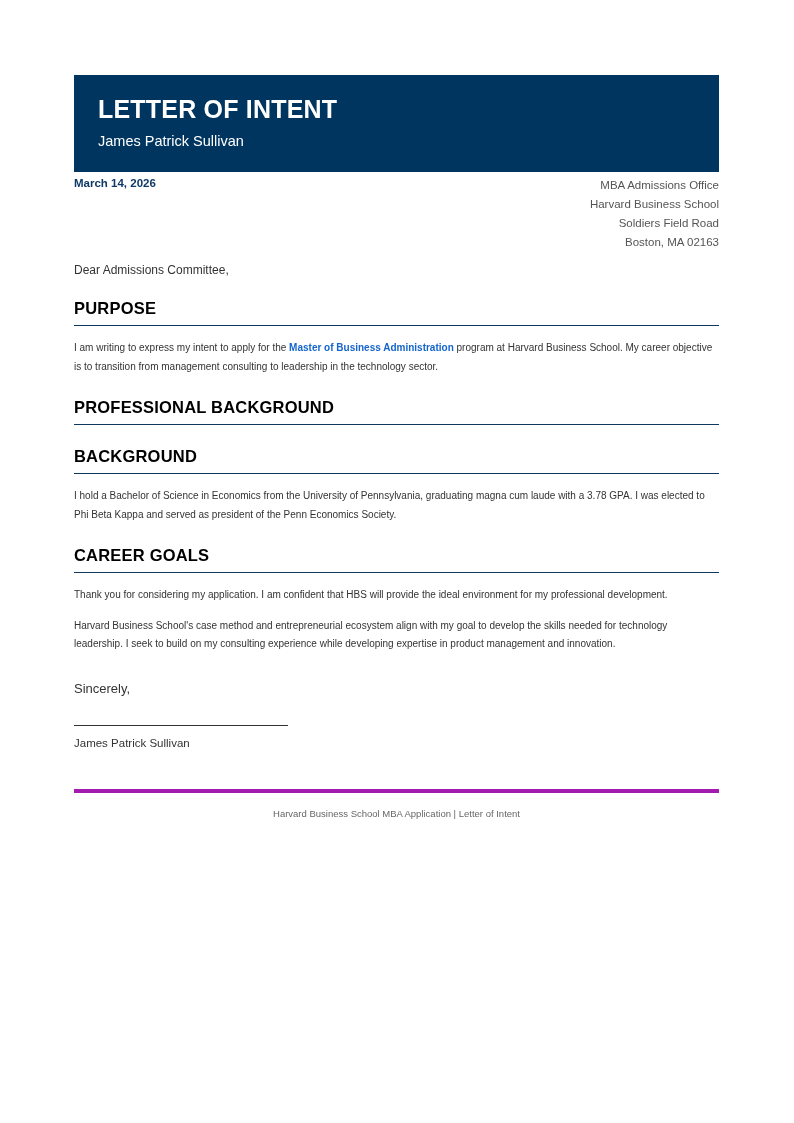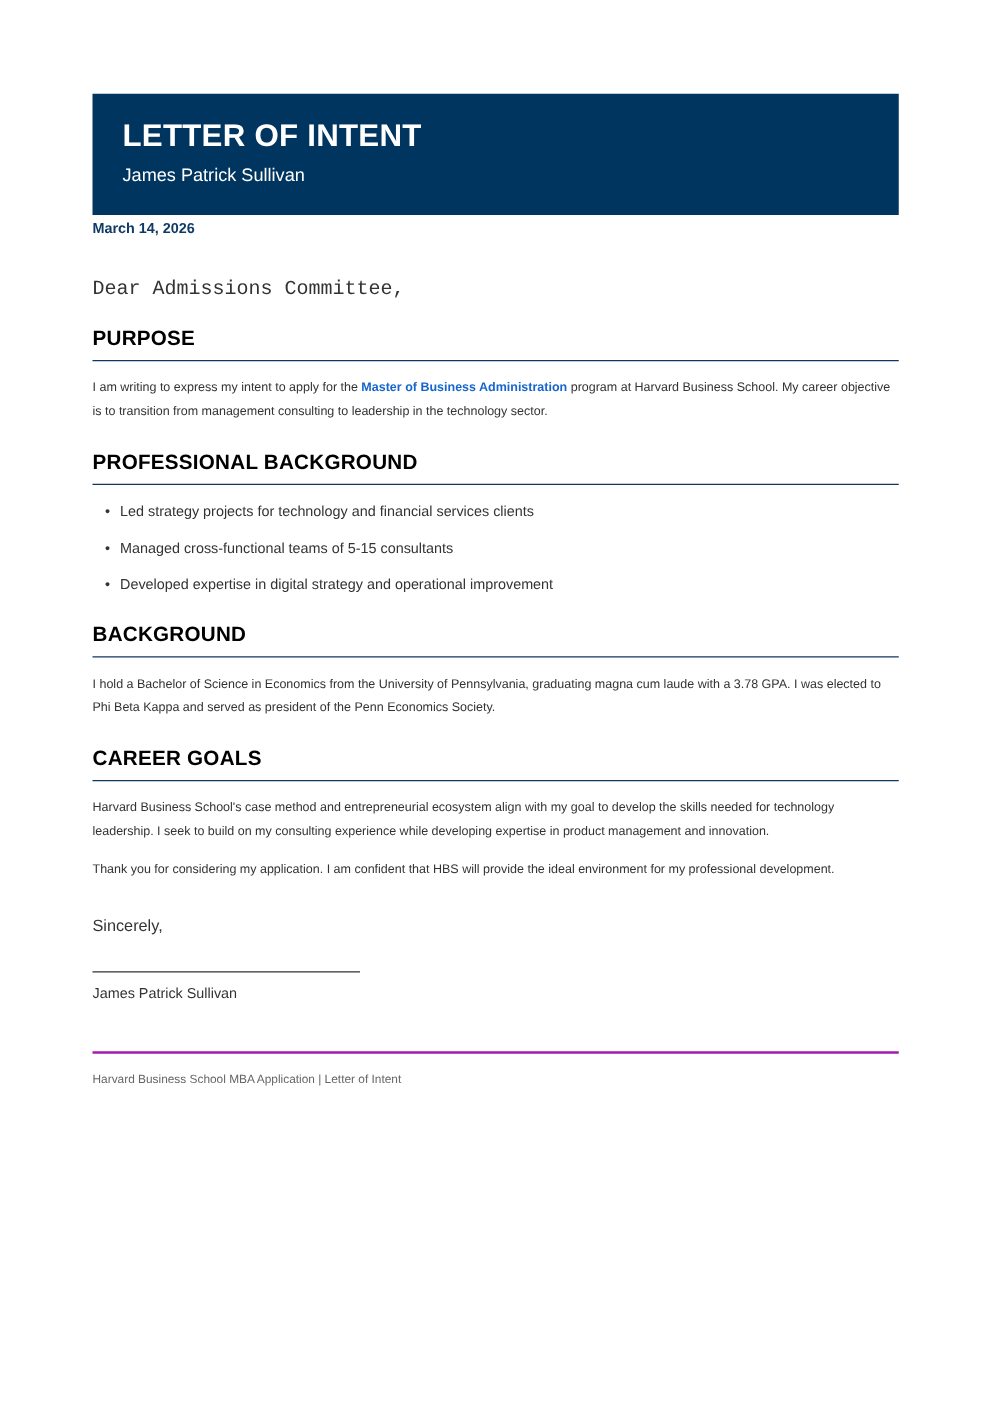--- a/index.html
+++ b/index.html
@@ -61,24 +61,23 @@
   .recipient {
     text-align: right;
     font-size: 11.5px;
     color: #555555;
     line-height: 19px;
   }
   .recipient div { white-space: nowrap; }
 
   
   .salutation {
-    margin-top: 33px;
-    font-size: 16px;
-    color: #333333;
-    font-family: Liberation Mono, monospace;
+    margin-top: 11px;
+    font-size: 12px;
+    color: #333333;
   }
 
   .section { margin-top: 22px; }
   .section-heading {
     font-size: 16.5px;
     font-weight: bold;
     color: #000000;
     letter-spacing: 0.2px;
     margin: 0 0 7px 0;
     line-height: 1.15;
@@ -138,72 +137,73 @@
   }
   .signature-name {
     margin-top: 11px;
     font-size: 11.5px;
     color: #333333;
   }
 
   
   .footer {
     margin-top: 40px;
-    border-top: 2px solid #a21caf;
+    border-top: 4px solid #a21caf;
     padding-top: 15px;
-    text-align: left;
+    text-align: center;
   }
   .footer-text {
     font-size: 9.5px;
     color: #666666;
   }
 </style>
 </head>
 <body>
 
 <div class="page">
 
   <div class="banner">
     <div class="banner-title">LETTER OF INTENT</div>
     <div class="banner-subtitle">James Patrick Sullivan</div>
   </div>
 
   <div class="meta-row">
     <div class="letter-date">March 14, 2026</div>
+    <div class="recipient">
+      <div>MBA Admissions Office</div>
+      <div>Harvard Business School</div>
+      <div>Soldiers Field Road</div>
+      <div>Boston, MA 02163</div>
+    </div>
   </div>
 
   <div class="salutation">Dear Admissions Committee,</div>
 
   <div class="section">
     <div class="section-heading">PURPOSE</div>
     <div class="section-rule"></div>
     <p class="body-text"><span>I am writing to express my intent to apply for the </span><span class="highlight">Master of Business Administration</span><span> program at Harvard Business School. My career objective is to transition from management consulting to leadership in the technology sector.</span></p>
   </div>
 
   <div class="section">
     <div class="section-heading">PROFESSIONAL BACKGROUND</div>
     <div class="section-rule"></div>
-    <ul class="bullets">
-      <li>Led strategy projects for technology and financial services clients</li>
-      <li>Managed cross-functional teams of 5-15 consultants</li>
-      <li>Developed expertise in digital strategy and operational improvement</li>
-    </ul>
   </div>
 
   <div class="section">
     <div class="section-heading">BACKGROUND</div>
     <div class="section-rule"></div>
     <p class="body-text">I hold a Bachelor of Science in Economics from the University of Pennsylvania, graduating magna cum laude with a 3.78 GPA. I was elected to Phi Beta Kappa and served as president of the Penn Economics Society.</p>
   </div>
 
   <div class="section">
     <div class="section-heading">CAREER GOALS</div>
     <div class="section-rule"></div>
+    <p class="body-text">Thank you for considering my application. I am confident that HBS will provide the ideal environment for my professional development.</p>
     <p class="body-text">Harvard Business School's case method and entrepreneurial ecosystem align with my goal to develop the skills needed for technology leadership. I seek to build on my consulting experience while developing expertise in product management and innovation.</p>
-    <p class="body-text">Thank you for considering my application. I am confident that HBS will provide the ideal environment for my professional development.</p>
   </div>
 
   <div class="closing">Sincerely,</div>
   <div class="signature-line"></div>
   <div class="signature-name">James Patrick Sullivan</div>
 
   <div class="footer">
     <div class="footer-text">Harvard Business School MBA Application | Letter of Intent</div>
   </div>
 

